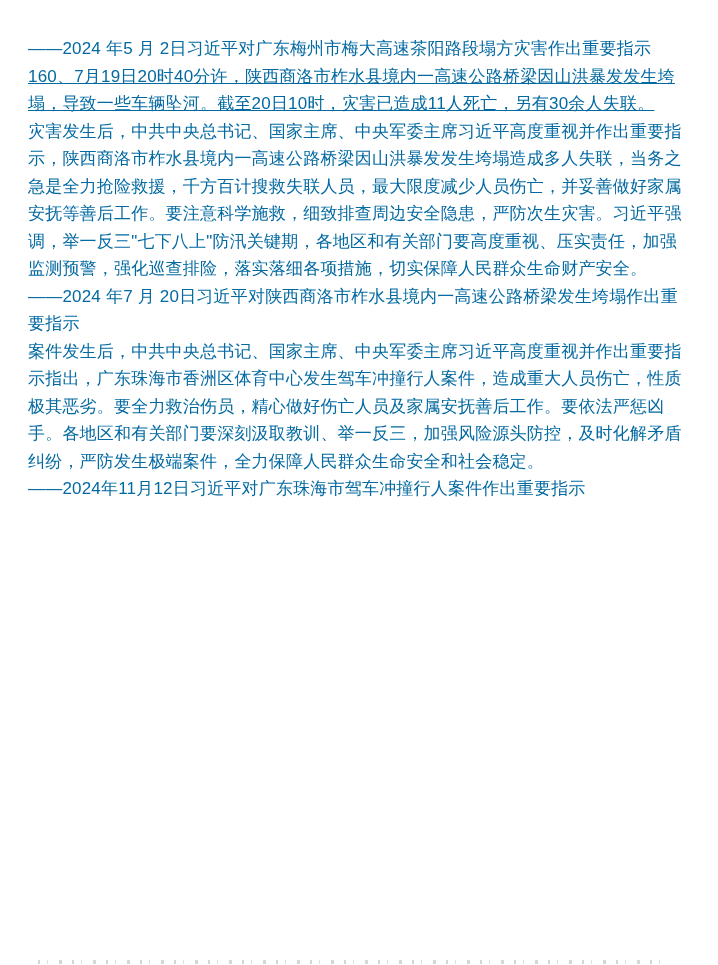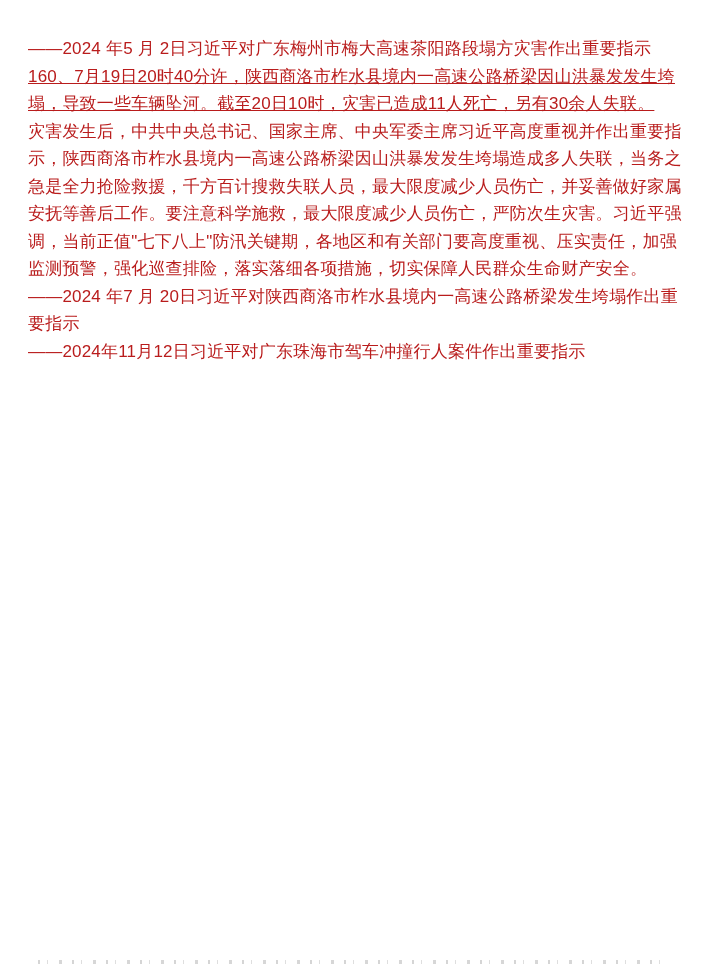--- a/index.html
+++ b/index.html
@@ -51,27 +51,28 @@
       #8a8a8a 9px, #8a8a8a 10px,
       transparent 10px, transparent 21px,
       #6f6f6f 21px, #6f6f6f 24px,
       transparent 24px, transparent 34px
     );
   }
 </style>
 </head>
 <body style="background: rgb(255, 255, 255);">
 
-<div class="page" style="background: rgb(255, 255, 255); color: #b91c1c;">
+<div class="page" style="background: rgb(255, 255, 255); color: #0369a1;">
   <p>——2024 年5 月 2日习近平对广东梅州市梅大高速茶阳路段塌方灾害作出重要指示</p>
 
   <p class="mt-72">160、7月19日20时40分许，陕西商洛市柞水县境内一高速公路桥梁因山洪暴发发生垮塌，导致一些车辆坠河。截至20日10时，灾害已造成11人死亡，另有30余人失联。</p>
 
-  <p class="mt-78">灾害发生后，中共中央总书记、国家主席、中央军委主席习近平高度重视并作出重要指示，陕西商洛市柞水县境内一高速公路桥梁因山洪暴发发生垮塌造成多人失联，当务之急是全力抢险救援，千方百计搜救失联人员，最大限度减少人员伤亡，并妥善做好家属安抚等善后工作。要注意科学施救，最大限度减少人员伤亡，严防次生灾害。习近平强调，当前正值"七下八上"防汛关键期，各地区和有关部门要高度重视、压实责任，加强监测预警，强化巡查排险，落实落细各项措施，切实保障人民群众生命财产安全。</p>
+  <p class="mt-78">灾害发生后，中共中央总书记、国家主席、中央军委主席习近平高度重视并作出重要指示，陕西商洛市柞水县境内一高速公路桥梁因山洪暴发发生垮塌造成多人失联，当务之急是全力抢险救援，千方百计搜救失联人员，最大限度减少人员伤亡，并妥善做好家属安抚等善后工作。要注意科学施救，细致排查周边安全隐患，严防次生灾害。习近平强调，举一反三"七下八上"防汛关键期，各地区和有关部门要高度重视、压实责任，加强监测预警，强化巡查排险，落实落细各项措施，切实保障人民群众生命财产安全。</p>
 
   <p class="mt-70">——2024 年7 月 20日习近平对陕西商洛市柞水县境内一高速公路桥梁发生垮塌作出重要指示</p>
 
 
+  <p class="mt-75">案件发生后，中共中央总书记、国家主席、中央军委主席习近平高度重视并作出重要指示指出，广东珠海市香洲区体育中心发生驾车冲撞行人案件，造成重大人员伤亡，性质极其恶劣。要全力救治伤员，精心做好伤亡人员及家属安抚善后工作。要依法严惩凶手。各地区和有关部门要深刻汲取教训、举一反三，加强风险源头防控，及时化解矛盾纠纷，严防发生极端案件，全力保障人民群众生命安全和社会稳定。</p>
 
   <p class="mt-75">——2024年11月12日习近平对广东珠海市驾车冲撞行人案件作出重要指示</p>
 
   <div class="cutoff-line"></div>
 </div>
 
 </body></html>

